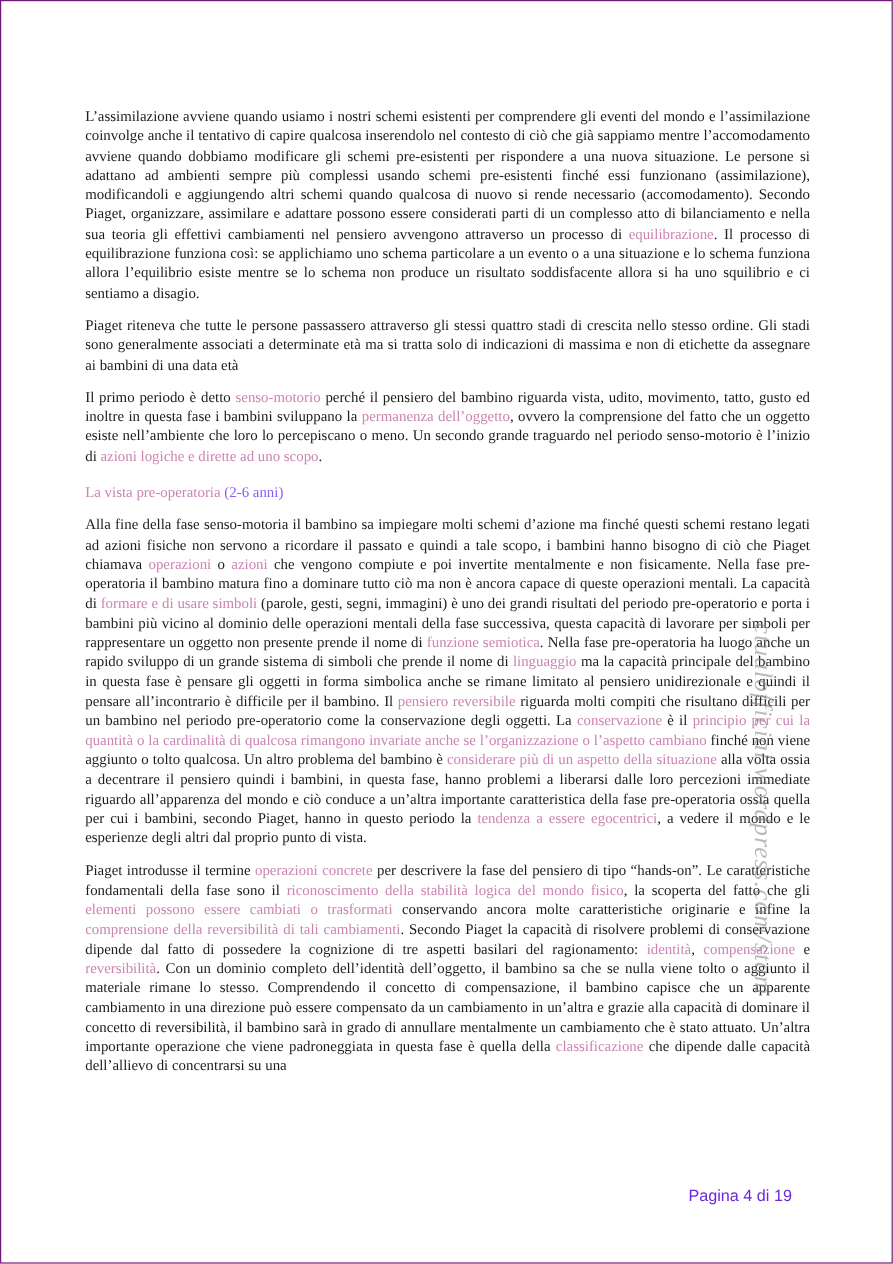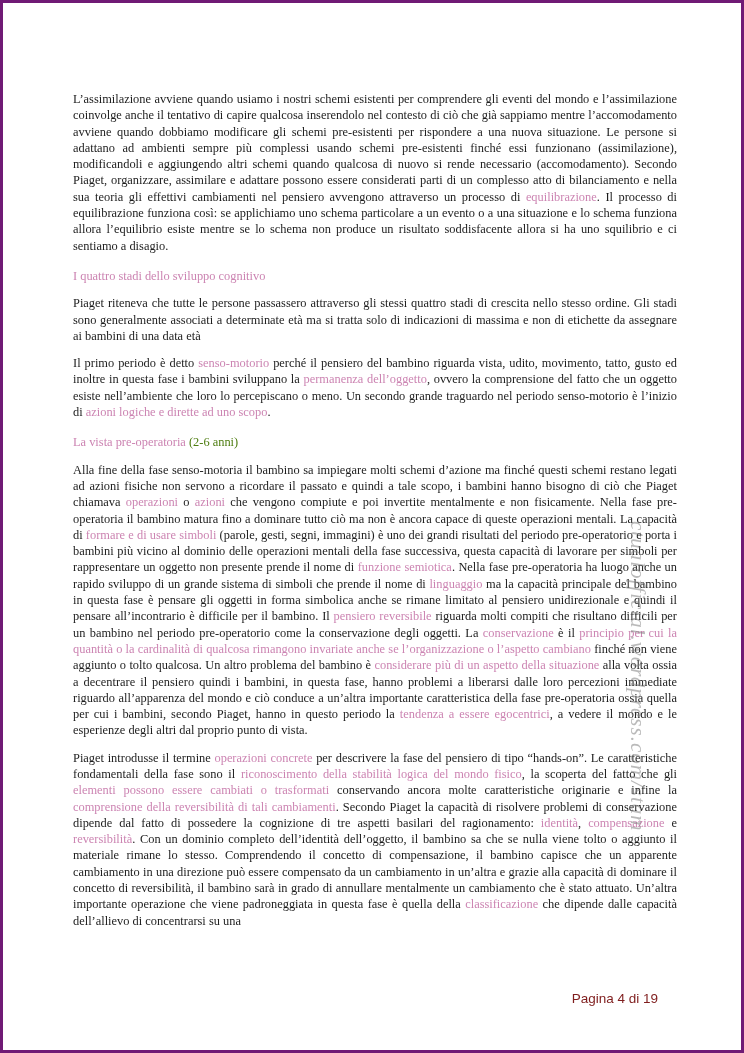--- a/index.html
+++ b/index.html
@@ -12,21 +12,21 @@
     height: 1053px;
     position: relative;
     overflow: hidden;
     font-family: "Liberation Serif", serif;
   }
   .page {
     position: absolute;
     inset: 0;
     background: #ffffff;
     box-sizing: border-box;
-    border: 3px solid #701a75;
+    border: 1px solid #701a75;
   }
   .content {
     position: absolute;
     left: 70px;
     top: 88px;
     width: 604px;
     color: #1c1c1c;
     font-size: 12.4px;
     line-height: 16.3px;
   }
@@ -34,21 +34,21 @@
     margin: 0 0 11px 0;
     text-align: justify;
     text-justify: inter-word;
   }
   .heading {
     margin: 14px 0 11px 0;
     text-align: left;
     color: var(--pink-heading, #c06da0);
   }
   .heading .normal-run {
-    color: #4d7c0f;
+    color: #8b5cf6;
   }
   .pink {
     color: var(--pink-term, #cc84b2);
   }
   .watermark {
     position: absolute;
     top: 518px;
     left: 622px;
     height: 430px;
     writing-mode: vertical-rl;
@@ -60,30 +60,29 @@
     white-space: nowrap;
     pointer-events: none;
     z-index: 3;
   }
   .footer {
     position: absolute;
     right: 83px;
     top: 988px;
     font-family: "Liberation Sans", sans-serif;
     font-size: 13.5px;
-    color: #7f1d1d;
+    color: #6d28d9;
   }
 </style>
 </head>
 <body>
 
 <div class="page">
   <div class="content">
       <p class="para"><span class="normal-run">L’assimilazione avviene quando usiamo i nostri schemi esistenti per comprendere gli eventi del mondo e l’assimilazione coinvolge anche il tentativo di capire qualcosa inserendolo nel contesto di ciò che già sappiamo mentre l’accomodamento avviene quando dobbiamo modificare gli schemi pre-esistenti per rispondere a una nuova situazione. Le persone si adattano ad ambienti sempre più complessi usando schemi pre-esistenti finché essi funzionano (assimilazione), modificandoli e aggiungendo altri schemi quando qualcosa di nuovo si rende necessario (accomodamento). Secondo Piaget, organizzare, assimilare e adattare possono essere considerati parti di un complesso atto di bilanciamento e nella sua teoria gli effettivi cambiamenti nel pensiero avvengono attraverso un processo di </span><span class="pink">equilibrazione</span><span class="normal-run">. Il processo di equilibrazione funziona così: se applichiamo uno schema particolare a un evento o a una situazione e lo schema funziona allora l’equilibrio esiste mentre se lo schema non produce un risultato soddisfacente allora si ha uno squilibrio e ci sentiamo a disagio.</span></p>
-      <p class="heading"><span class="pink">I quattro stadi dello sviluppo cognitivo</span></p>
       <p class="para"><span class="normal-run">Piaget riteneva che tutte le persone passassero attraverso gli stessi quattro stadi di crescita nello stesso ordine. Gli stadi sono generalmente associati a determinate età ma si tratta solo di indicazioni di massima e non di etichette da assegnare ai bambini di una data età</span></p>
       <p class="para"><span class="normal-run">Il primo periodo è detto </span><span class="pink">senso-motorio</span><span class="normal-run"> perché il pensiero del bambino riguarda vista, udito, movimento, tatto, gusto ed inoltre in questa fase i bambini sviluppano la </span><span class="pink">permanenza dell’oggetto</span><span class="normal-run">, ovvero la comprensione del fatto che un oggetto esiste nell’ambiente che loro lo percepiscano o meno. Un secondo grande traguardo nel periodo senso-motorio è l’inizio di </span><span class="pink">azioni logiche e dirette ad uno scopo</span><span class="normal-run">.</span></p>
       <p class="heading"><span class="pink">La vista pre-operatoria</span><span class="normal-run"> (2-6 anni)</span></p>
       <p class="para"><span class="normal-run">Alla fine della fase senso-motoria il bambino sa impiegare molti schemi d’azione ma finché questi schemi restano legati ad azioni fisiche non servono a ricordare il passato e quindi a tale scopo, i bambini hanno bisogno di ciò che Piaget chiamava </span><span class="pink">operazioni</span><span class="normal-run"> o </span><span class="pink">azioni</span><span class="normal-run"> che vengono compiute e poi invertite mentalmente e non fisicamente. Nella fase pre-operatoria il bambino matura fino a dominare tutto ciò ma non è ancora capace di queste operazioni mentali. La capacità di </span><span class="pink">formare e di usare simboli</span><span class="normal-run"> (parole, gesti, segni, immagini) è uno dei grandi risultati del periodo pre-operatorio e porta i bambini più vicino al dominio delle operazioni mentali della fase successiva, questa capacità di lavorare per simboli per rappresentare un oggetto non presente prende il nome di </span><span class="pink">funzione semiotica</span><span class="normal-run">. Nella fase pre-operatoria ha luogo anche un rapido sviluppo di un grande sistema di simboli che prende il nome di </span><span class="pink">linguaggio</span><span class="normal-run"> ma la capacità principale del bambino in questa fase è pensare gli oggetti in forma simbolica anche se rimane limitato al pensiero unidirezionale e quindi il pensare all’incontrario è difficile per il bambino. Il </span><span class="pink">pensiero reversibile</span><span class="normal-run"> riguarda molti compiti che risultano difficili per un bambino nel periodo pre-operatorio come la conservazione degli oggetti. La </span><span class="pink">conservazione</span><span class="normal-run"> è il </span><span class="pink">principio per cui la quantità o la cardinalità di qualcosa rimangono invariate anche se l’organizzazione o l’aspetto cambiano</span><span class="normal-run"> finché non viene aggiunto o tolto qualcosa. Un altro problema del bambino è </span><span class="pink">considerare più di un aspetto della situazione</span><span class="normal-run"> alla volta ossia a decentrare il pensiero quindi i bambini, in questa fase, hanno problemi a liberarsi dalle loro percezioni immediate riguardo all’apparenza del mondo e ciò conduce a un’altra importante caratteristica della fase pre-operatoria ossia quella per cui i bambini, secondo Piaget, hanno in questo periodo la </span><span class="pink">tendenza a essere egocentrici</span><span class="normal-run">, a vedere il mondo e le esperienze degli altri dal proprio punto di vista.</span></p>
       <p class="para"><span class="normal-run">Piaget introdusse il termine </span><span class="pink">operazioni concrete</span><span class="normal-run"> per descrivere la fase del pensiero di tipo “hands-on”. Le caratteristiche fondamentali della fase sono il </span><span class="pink">riconoscimento della stabilità logica del mondo fisico</span><span class="normal-run">, la scoperta del fatto che gli </span><span class="pink">elementi possono essere cambiati o trasformati</span><span class="normal-run"> conservando ancora molte caratteristiche originarie e infine la </span><span class="pink">comprensione della reversibilità di tali cambiamenti</span><span class="normal-run">. Secondo Piaget la capacità di risolvere problemi di conservazione dipende dal fatto di possedere la cognizione di tre aspetti basilari del ragionamento: </span><span class="pink">identità</span><span class="normal-run">, </span><span class="pink">compensazione</span><span class="normal-run"> e </span><span class="pink">reversibilità</span><span class="normal-run">. Con un dominio completo dell’identità dell’oggetto, il bambino sa che se nulla viene tolto o aggiunto il materiale rimane lo stesso. Comprendendo il concetto di compensazione, il bambino capisce che un apparente cambiamento in una direzione può essere compensato da un cambiamento in un’altra e grazie alla capacità di dominare il concetto di reversibilità, il bambino sarà in grado di annullare mentalmente un cambiamento che è stato attuato. Un’altra importante operazione che viene padroneggiata in questa fase è quella della </span><span class="pink">classificazione</span><span class="normal-run"> che dipende dalle capacità dell’allievo di concentrarsi su una</span></p>
     </div>
   <div class="watermark">ctualofficial.wordpress.com/stam</div>
   <div class="footer">Pagina 4 di 19</div>
 </div>
 

